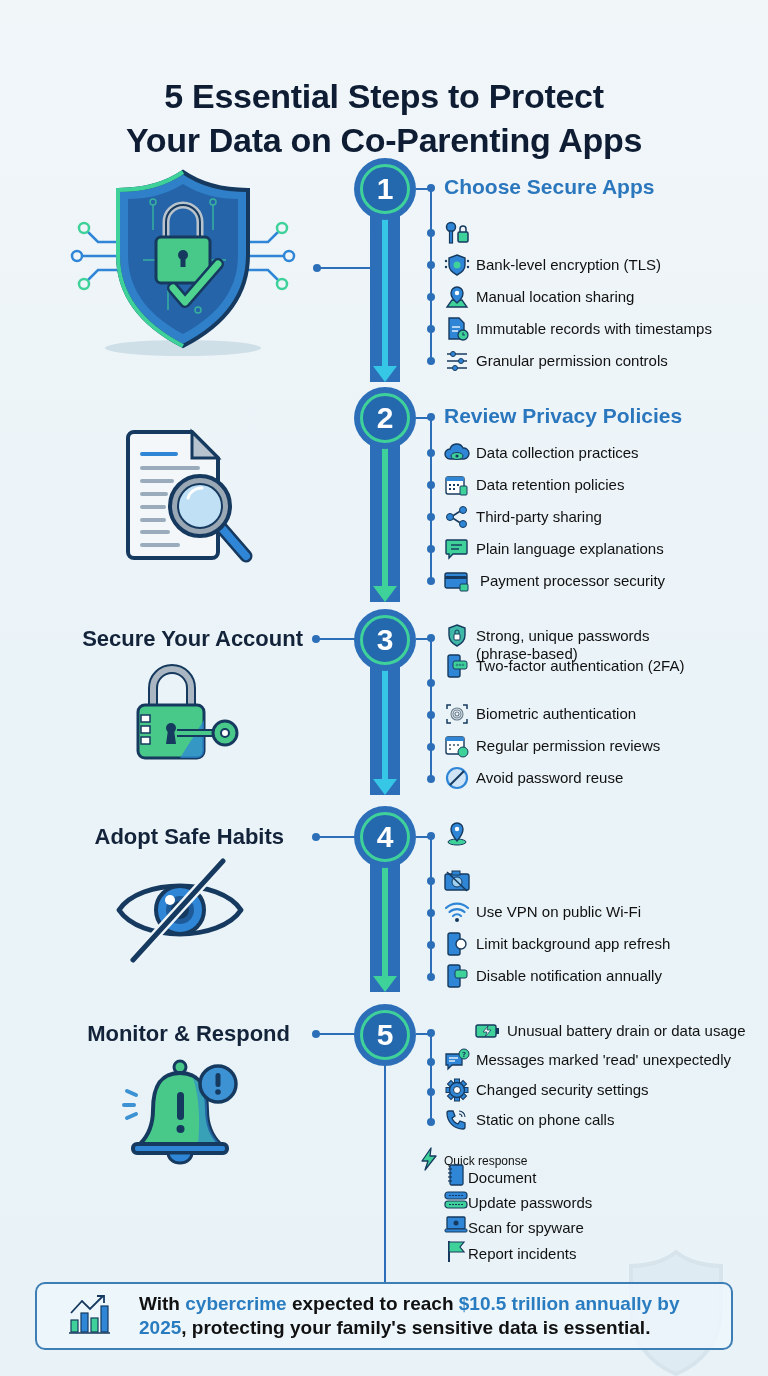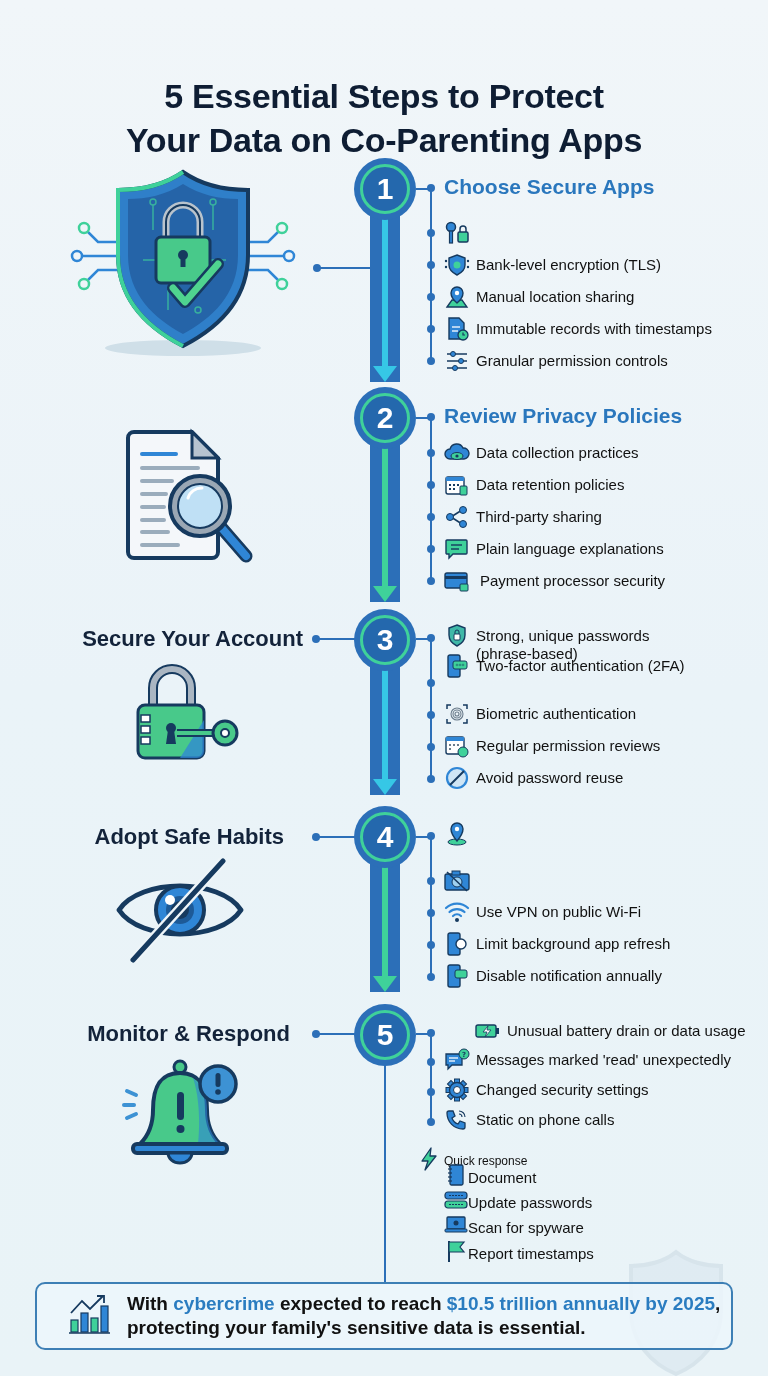--- a/index.html
+++ b/index.html
@@ -53,21 +53,21 @@
   .left-heading {
     position: absolute; font-weight: 700; font-size: 22px; color: #13233a; text-align: right;
   }
   .illus { position: absolute; }
   .qr-head { position: absolute; left: 420px; top: 1147px; display: flex; align-items: center; gap: 6px; font-size: 12px; color:#111; }
   .qr-item { position: absolute; left: 444px; display: flex; align-items: flex-end; font-size: 15px; color: #111; }
   .qr-item .ic { width: 24px; height: 22px; display: flex; align-items: center; justify-content: center; }
   .footer {
     position: absolute; left: 35px; top: 1282px; width: 698px; height: 68px;
     border: 2px solid #3d7fb5; border-radius: 10px; background: rgba(236,246,251,0.85);
-    display: flex; align-items: center; padding-left: 32px; gap: 16px;
+    display: flex; align-items: center; padding-left: 32px; gap: 28px;
   }
   .footer .txt { font-size: 19px; font-weight: 700; line-height: 24px; color: #111; }
   .footer .hl { color: #2a7cc0; font-weight: 700; }
   .bg-shield { position: absolute; left: 626px; top: 1248px; opacity: 0.12; }
 </style>
 </head>
 <body>
 
 <div class="title">
   <div>5 Essential Steps to Protect</div>
@@ -589,21 +589,21 @@
     </span>
   <span>Scan for spyware</span>
 </div>
 <div class="qr-item" style="top:1240px;">
   <span class="ic">
       <svg width="24" height="22" viewBox="0 0 24 22">
         <line x1="5" y1="1" x2="5" y2="22" stroke="#163a5f" stroke-width="2"></line>
         <path d="M5 2 H20 L16 7 L20 12 H5 Z" fill="#3fd19a" stroke="#163a5f" stroke-width="1.2"></path>
       </svg>
     </span>
-  <span>Report timestamps</span>
+  <span>Report incidents</span>
 </div>
 
 <div class="illus" style="left:118px;top:1058px;">
   <svg width="125" height="115" viewBox="0 0 125 115">
     <g stroke="#3d92d4" stroke-width="4" stroke-linecap="round">
         <line x1="9" y1="33" x2="18" y2="37"></line>
         <line x1="6" y1="47" x2="16" y2="47"></line>
         <line x1="9" y1="60" x2="18" y2="56"></line>
       </g>
     <circle cx="62" cy="9" r="6" fill="#48c98a" stroke="#163a5f" stroke-width="3"></circle>

